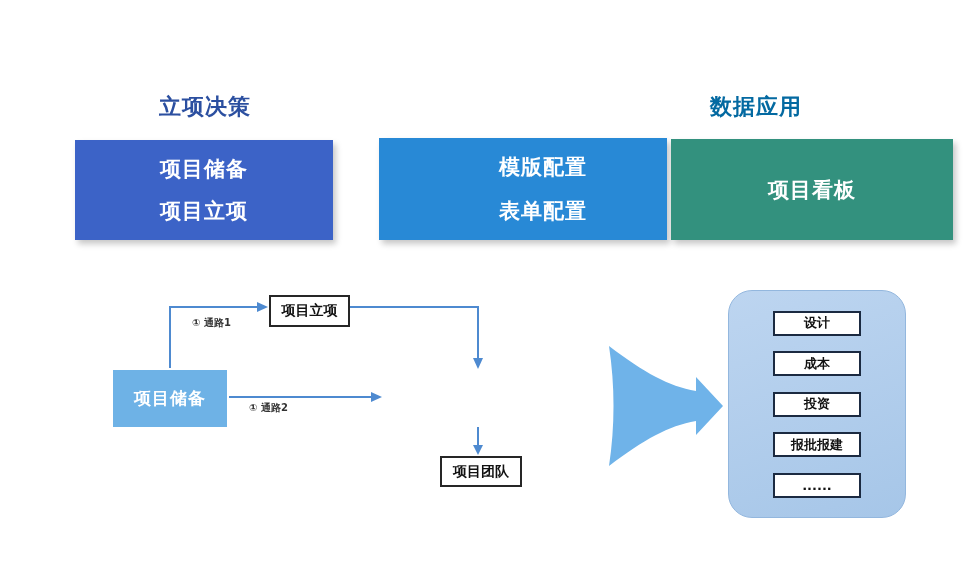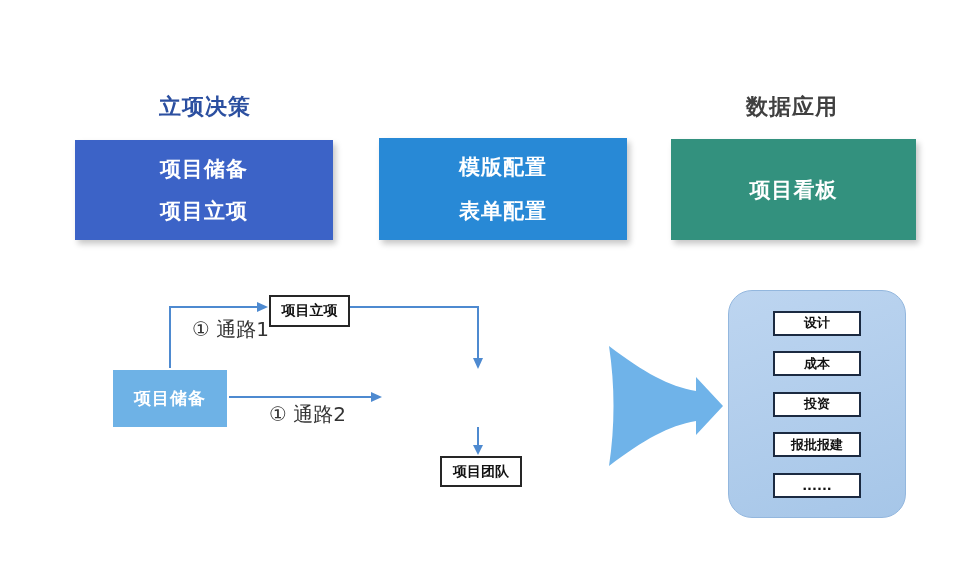--- a/index.html
+++ b/index.html
@@ -7,47 +7,47 @@
     position:relative;width:980px;height:578px;background:#ffffff;overflow:hidden;
     font-family:"DejaVu Sans","Liberation Sans",sans-serif;
   }
   
   .col-header{
     position:absolute;top:82px;width:260px;text-align:center;
     font-size:22px;font-weight:bold;letter-spacing:1px;margin-top:10px;
   }
   .h1{left:75px;color:#2B4FA0;}
   .h2{left:379px;color:#1C7CC9;}
-  .h3{left:662px;color:#404040;}
+  .h3{left:626px;color:#0369a1;}
   .top-box{
     position:absolute;display:flex;flex-direction:column;justify-content:space-evenly;
     align-items:center;color:#ffffff;font-size:21px;font-weight:bold;letter-spacing:1px;
     box-shadow:3px 4px 6px rgba(0,0,0,0.22);
   }
   .b1{left:75px;top:140px;width:258px;height:100px;background:#3C63C7;}
-  .b2{left:379px;top:138px;width:248px;height:102px;background:#2889D6;}
-  .b3{left:671px;top:139px;width:245px;height:101px;background:#33917E;gap:12px;}
+  .b2{left:379px;top:138px;width:248px;height:102px;background:#2889D6;padding-left:40px;}
+  .b3{left:671px;top:139px;width:282px;height:101px;background:#33917E;gap:12px;}
   
   .flow-node{
     position:absolute;display:flex;align-items:center;justify-content:center;
     background:#6EB2E6;color:#ffffff;font-weight:bold;font-size:17px;letter-spacing:1px;
   }
   .reserve{left:113px;top:370px;width:114px;height:57px;}
   .library{left:383px;top:370px;width:190px;height:56px;}
   .white-node{
     position:absolute;display:flex;align-items:center;justify-content:center;
     background:#ffffff;border:2px solid #262626;color:#111111;font-weight:bold;font-size:14px;
   }
   .initiation{left:269px;top:295px;width:77px;height:28px;}
   .team{left:440px;top:456px;width:78px;height:27px;}
   .edge-label{
-    position:absolute;color:#333333;font-size:20px;font-weight:400;white-space:nowrap;
+    position:absolute;color:#333333;font-size:10px;font-weight:700;white-space:nowrap;
   }
   .lbl1{left:192px;top:316px;}
-  .lbl2{left:269px;top:401px;}
+  .lbl2{left:249px;top:401px;}
   
   .panel{
     position:absolute;left:728px;top:290px;width:178px;height:228px;
     background:linear-gradient(160deg,#BDD5F0 0%,#A6C6E8 100%);
     border:1px solid #93B7DE;border-radius:24px;
     display:flex;flex-direction:column;justify-content:space-evenly;align-items:center;
     padding:4px 0;box-sizing:border-box;
   }
   .panel-item{
     width:88px;height:25px;background:#ffffff;border:2px solid #1B2A41;

